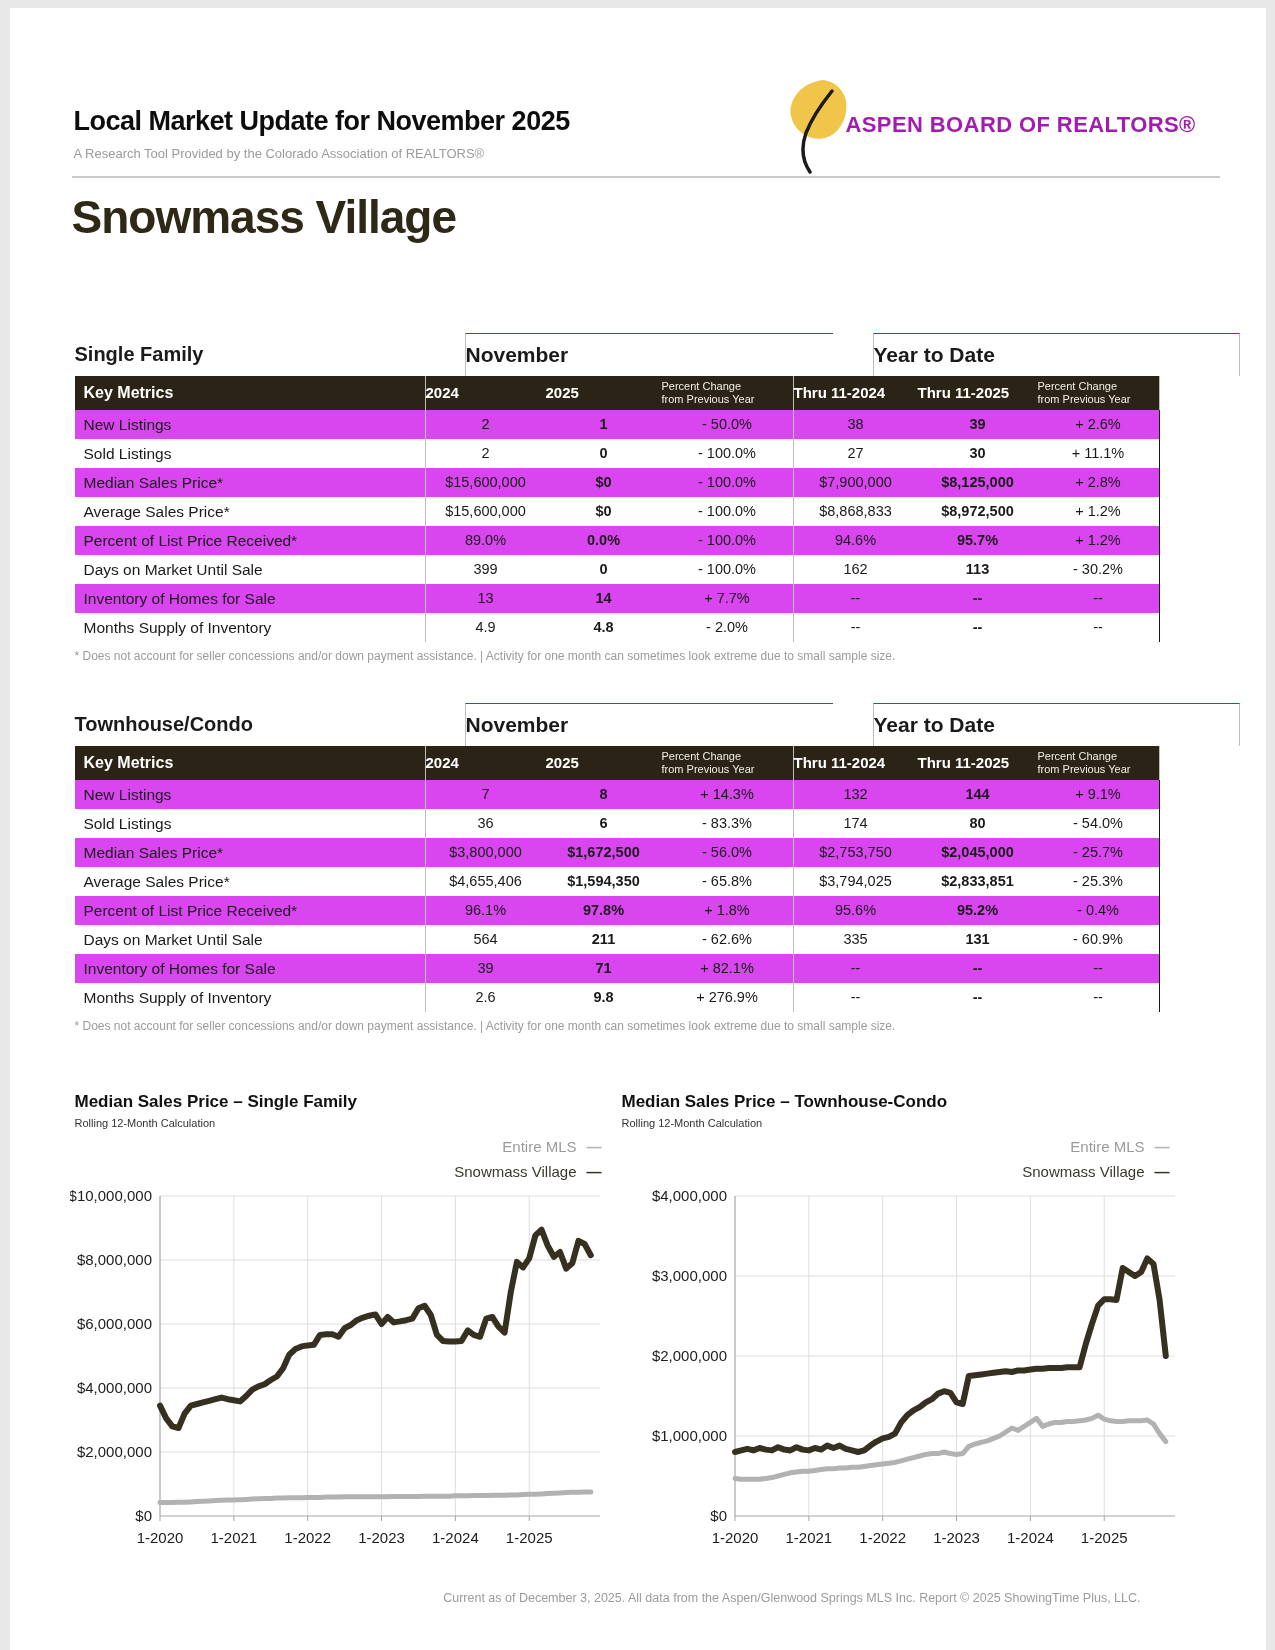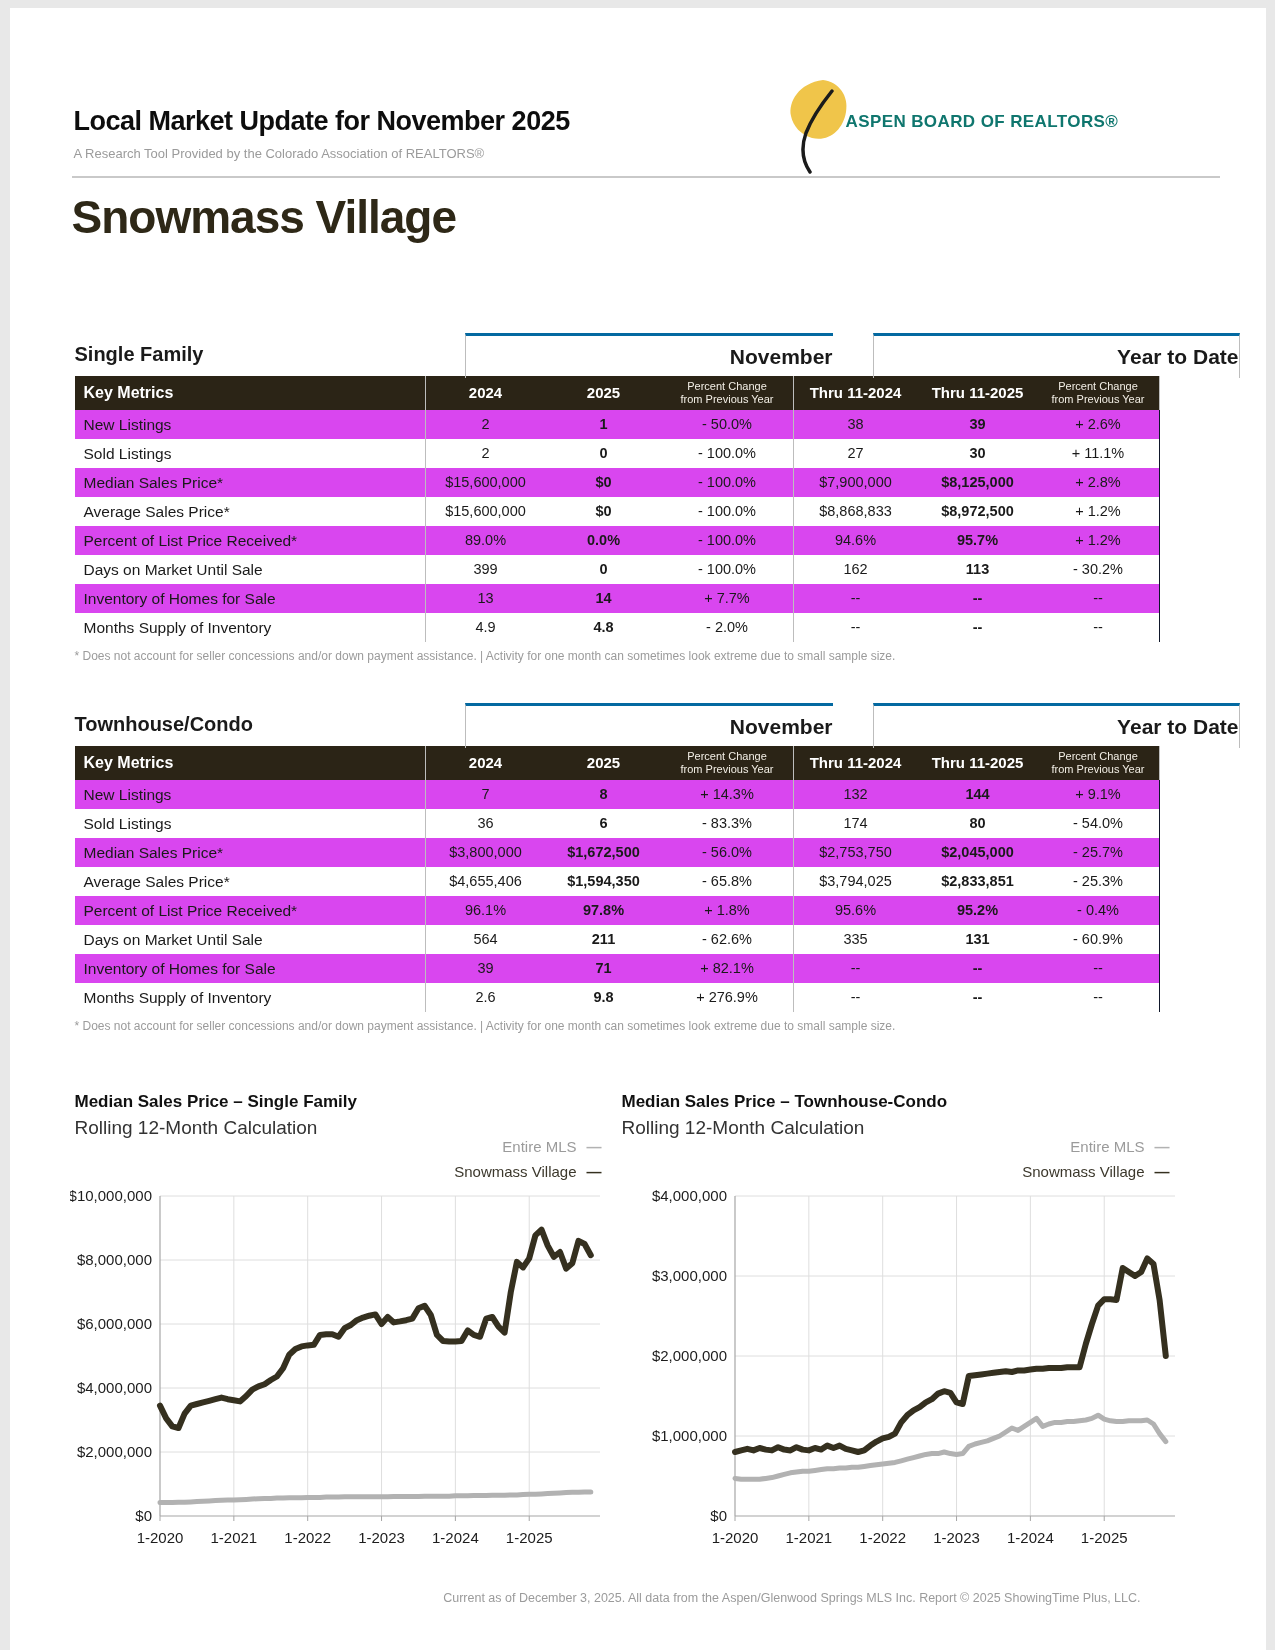--- a/index.html
+++ b/index.html
@@ -6,49 +6,49 @@
   .page{position:relative;width:1256px;height:1650px;background:#ffffff;margin:8px auto;
         font-family:"Liberation Sans",sans-serif;color:#1a1a1a;overflow:hidden;}
   .abs{position:absolute;}
 
   
   .report-title{left:64px;top:98px;font-size:27px;font-weight:bold;letter-spacing:-0.5px;color:#0d0d0d;}
   .report-subtitle{left:64px;top:138px;font-size:13px;color:#9b9b9b;}
   .divider{left:62px;top:168px;width:1148px;height:2px;background:#c9c9c9;}
   .location-title{left:62px;top:182px;font-size:46px;font-weight:bold;letter-spacing:-1px;color:#2e2817;}
   .logo-leaf{left:765px;top:70px;}
-  .org-name{left:836px;top:104px;font-size:17px;font-weight:bold;letter-spacing:0.4px;color:#0f766e;}
+  .org-name{left:836px;top:104px;font-size:22px;font-weight:bold;letter-spacing:0.4px;color:#a21caf;}
 
   
   .mtable{left:65px;width:1085px;}
   .t1{top:325px;} .t2{top:695px;}
   .sec-row{display:grid;grid-template-columns:350px 368px 367px;height:43px;gap:40px;}
   .sec-label{font-size:20px;font-weight:bold;line-height:43px;}
-  .sec-mid,.sec-right{font-size:21px;font-weight:bold;text-align:right;line-height:42px;
-      border-top:3px solid #0369a1;border-left:1px solid #bdbdbd;box-sizing:border-box;}
+  .sec-mid,.sec-right{font-size:21px;font-weight:bold;text-align:left;line-height:42px;
+      border-top:1px solid #0369a1;border-left:1px solid #bdbdbd;box-sizing:border-box;}
   .sec-right{border-right:1px solid #bdbdbd;}
   .dark-row{display:grid;grid-template-columns:350px 121px 116px 131px 125px 120px 122px;
       height:34px;background:#2b2416;color:#ffffff;}
-  .dh{box-sizing:border-box;text-align:center;font-size:15px;font-weight:bold;line-height:34px;}
+  .dh{box-sizing:border-box;text-align:left;font-size:15px;font-weight:bold;line-height:34px;}
   .dh.key{text-align:left;padding-left:9px;font-size:16px;}
   .dh.pct{display:flex;flex-direction:column;justify-content:center;line-height:13px;
       font-size:11px;font-weight:normal;color:#f3efe6;}
   .dh.bl{border-left:1px solid #bdbdbd;} .dh.br{border-right:1px solid #bdbdbd;}
   .trow{display:grid;grid-template-columns:350px 121px 116px 131px 125px 120px 122px;height:29px;}
   .trow.odd{background:#d946ef;}
   .cell{box-sizing:border-box;height:29px;line-height:29px;text-align:center;font-size:14.5px;}
   .cell.c0{text-align:left;padding-left:9px;font-size:15.5px;}
   .cell.c2,.cell.c5{font-weight:bold;}
   .cell.c1,.cell.c4{border-left:1px solid #bdbdbd;}
   .cell.c6{border-right:1px solid #0f172a;}
   .footnote{margin-top:7px;font-size:12px;color:#9b9b9b;}
 
   
   .chart-title{font-size:17px;font-weight:bold;color:#111;}
-  .chart-subtitle{font-size:19px;color:#333;}
+  .chart-subtitle{font-size:11px;color:#333;}
   .ct0{left:65px;top:1084px;} .cs0{left:65px;top:1109px;}
   .ct1{left:612px;top:1084px;} .cs1{left:612px;top:1109px;}
   .legend{position:absolute;width:300px;text-align:right;font-size:15px;}
   .lg0a{left:292px;top:1130px;} .lg0b{left:292px;top:1155px;}
   .lg1a{left:860px;top:1130px;} .lg1b{left:860px;top:1155px;}
   .lg-gray{color:#9b9b9b;} .lg-dark{color:#3c382c;}
   .dash{margin-left:10px;font-weight:bold;}
   .dash-gray{color:#b2b2b2;} .dash-dark{color:#35301f;}
   .chart-svg{position:absolute;top:1180px;}
   .csvg0{left:60px;} .csvg1{left:600px;}

